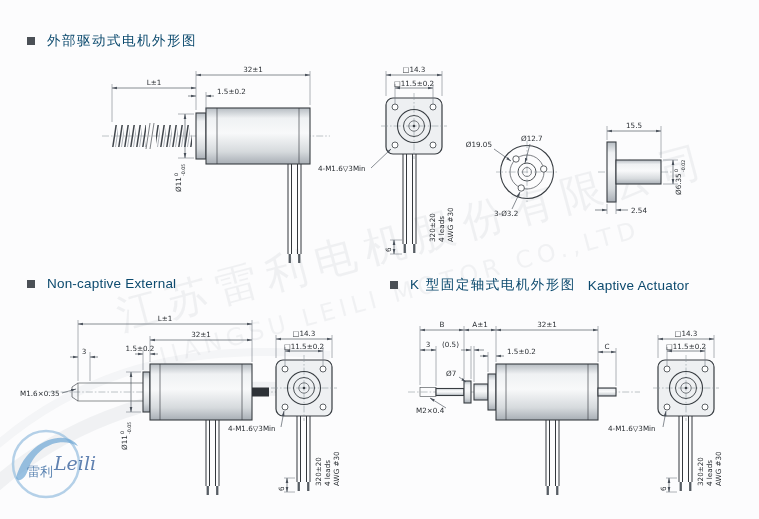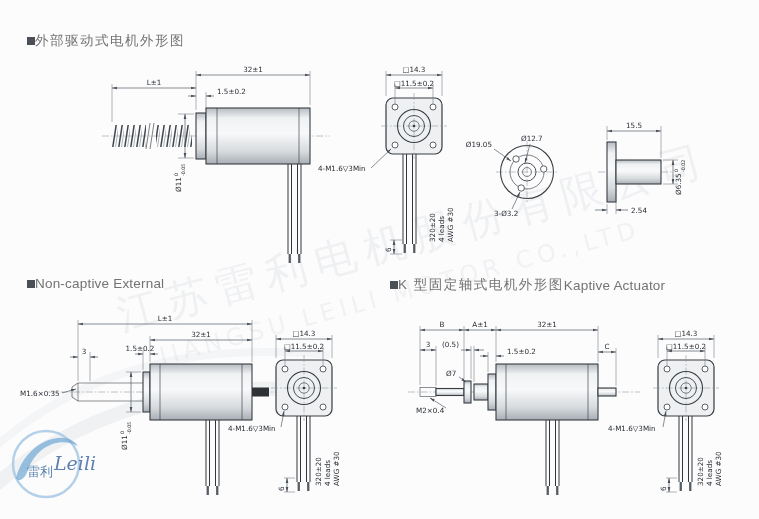--- a/index.html
+++ b/index.html
@@ -2,22 +2,22 @@
 <html><head>
 <meta charset="utf-8">
 <style>
   html,body { margin:0; padding:0; background:#e9e9e9; }
   .stage {
     position:relative; width:759px; height:519px;
     background:#fcfcfd; overflow:hidden;
     font-family:"Liberation Sans", sans-serif;
   }
   .stage svg { position:absolute; left:0; top:0; }
-  .hdr { position:absolute; display:flex; align-items:center; gap:0;
-         font-size:13.5px; color:#737373; white-space:nowrap; }
+  .hdr { position:absolute; display:flex; align-items:center; gap:12px;
+         font-size:13.5px; color:#0c4a6e; white-space:nowrap; }
   .bullet { width:8px; height:8px; background:#4b5056; display:inline-block; }
   .t-cn { letter-spacing:1.5px; }
   .t-en { letter-spacing:0.2px; }
 
   
   .out  { fill:none; stroke:#383d42; stroke-width:1.1; }
   .out2 { fill:none; stroke:#383d42; stroke-width:0.9; }
   .thin { fill:none; stroke:#383d42; stroke-width:0.65; }
   .part { fill:url(#bodyGrad); stroke:#383d42; stroke-width:1.1; }
   .part2{ fill:#eef0f2; stroke:#383d42; stroke-width:1.2; }

